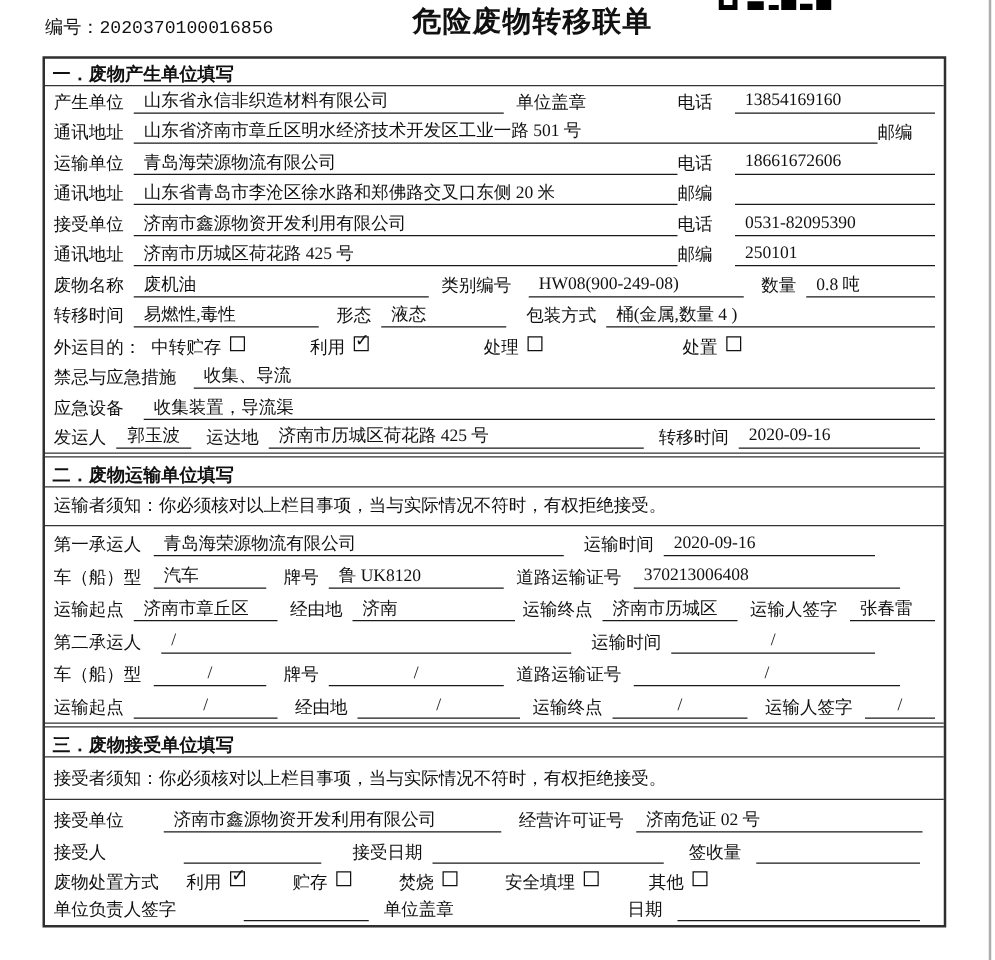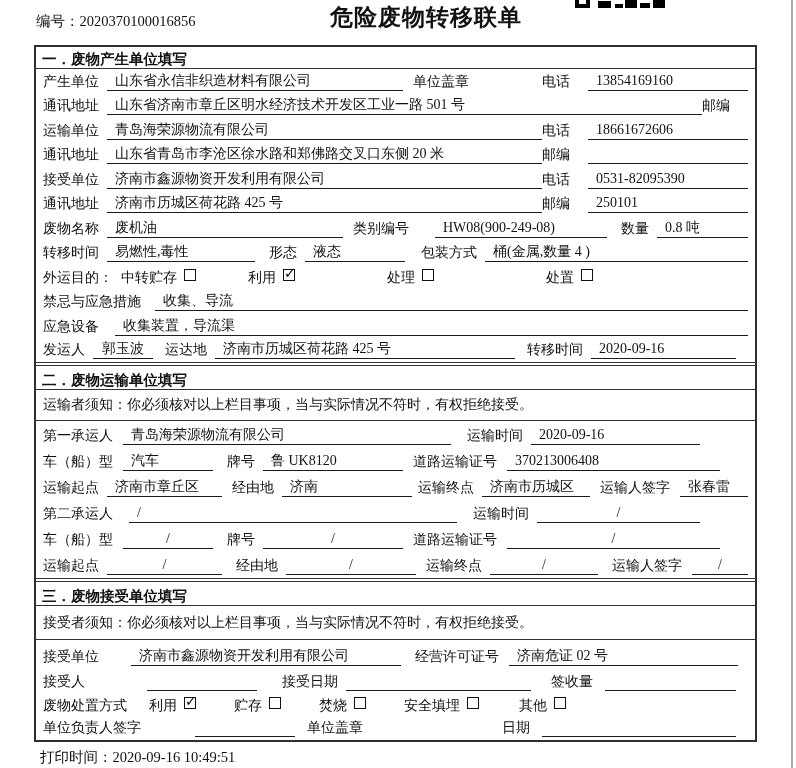--- a/index.html
+++ b/index.html
@@ -2,21 +2,21 @@
 <html><head>
 <meta charset="utf-8">
 <style>
   * { margin:0; padding:0; box-sizing:border-box; }
   html,body { width:796px; height:768px; background:#ffffff; overflow:hidden;
     font-family:"Liberation Serif","DejaVu Serif",serif; color:#111; }
   .page { position:relative; width:796px; height:768px; background:#fff; }
   .page-edge { position:absolute; left:791px; top:0; width:2px; height:768px; background:#adadad; }
 
   
-  .hdr { position:relative; height:42px; }
+  .hdr { position:relative; height:42px;font-family:Liberation Mono, monospace; }
   .serial { position:absolute; left:36px; top:12px; font-size:14.5px; white-space:nowrap; }
   .doc-title { position:absolute; left:330px; top:2px; font-size:23px; font-weight:bold; letter-spacing:1px; white-space:nowrap; }
   .qr { position:absolute; left:575px; top:0; width:90px; height:8px; }
   .qr div { position:absolute; background:#000; }
 
   
   .form { position:absolute; left:34px; top:45px; width:723px; border:2px solid #2f2f2f; background:#fff; }
   .sec-header { font-weight:bold; font-size:14.5px; padding:3px 6px 2px 6px; height:22px;
     border-bottom:1.5px solid #333; white-space:nowrap; }
   .sec-header.mid { border-top:1.5px solid #333; margin-top:2px; height:25px; padding-top:5px; }
@@ -103,21 +103,21 @@
       <span class="lbl" style="width:58px;margin-right:6px">通讯地址</span>
       <span class="val grow">济南市历城区荷花路 425 号</span>
       <span class="lbl rpair">邮编</span>
       <span class="val rval">250101</span>
     </div>
 
     <div class="row" style="height:24.5px">
       <span class="lbl" style="width:58px;margin-right:6px">废物名称</span>
       <span class="val" style="width:236px">废机油</span>
       <span class="lbl" style="margin-left:10px;width:58px">类别编号</span>
-      <span class="val" style="width:172px;margin-left:24px">HW08(900-249-08)</span>
+      <span class="val" style="width:172px;margin-left:12px">HW08(900-249-08)</span>
       <span class="lbl" style="margin-left:14px;width:30px">数量</span>
       <span class="val grow" style="margin-left:6px">0.8 吨</span>
     </div>
 
     <div class="row" style="height:24.5px">
       <span class="lbl" style="width:58px;margin-right:6px">转移时间</span>
       <span class="val" style="width:148px">易燃性,毒性</span>
       <span class="lbl" style="margin-left:14px;width:30px">形态</span>
       <span class="val" style="width:100px;margin-left:6px">液态</span>
       <span class="lbl" style="margin-left:16px;width:58px">包装方式</span>
@@ -267,16 +267,13 @@
     <div class="row" style="height:22px">
       <span class="lbl" style="width:102px;margin-right:50px">单位负责人签字</span>
       <span class="val" style="width:100px"></span>
       <span class="lbl" style="margin-left:12px;width:60px">单位盖章</span>
       <span class="lbl" style="margin-left:135px;width:30px">日期</span>
       <span class="val grow" style="margin-left:10px;margin-right:12px"></span>
     </div>
 
   </div>
 
-  <div class="footer">
-    <span>打印时间：</span><span>2020-09-16 10:49:51</span>
-  </div>
 </div>
 
 </body></html>

